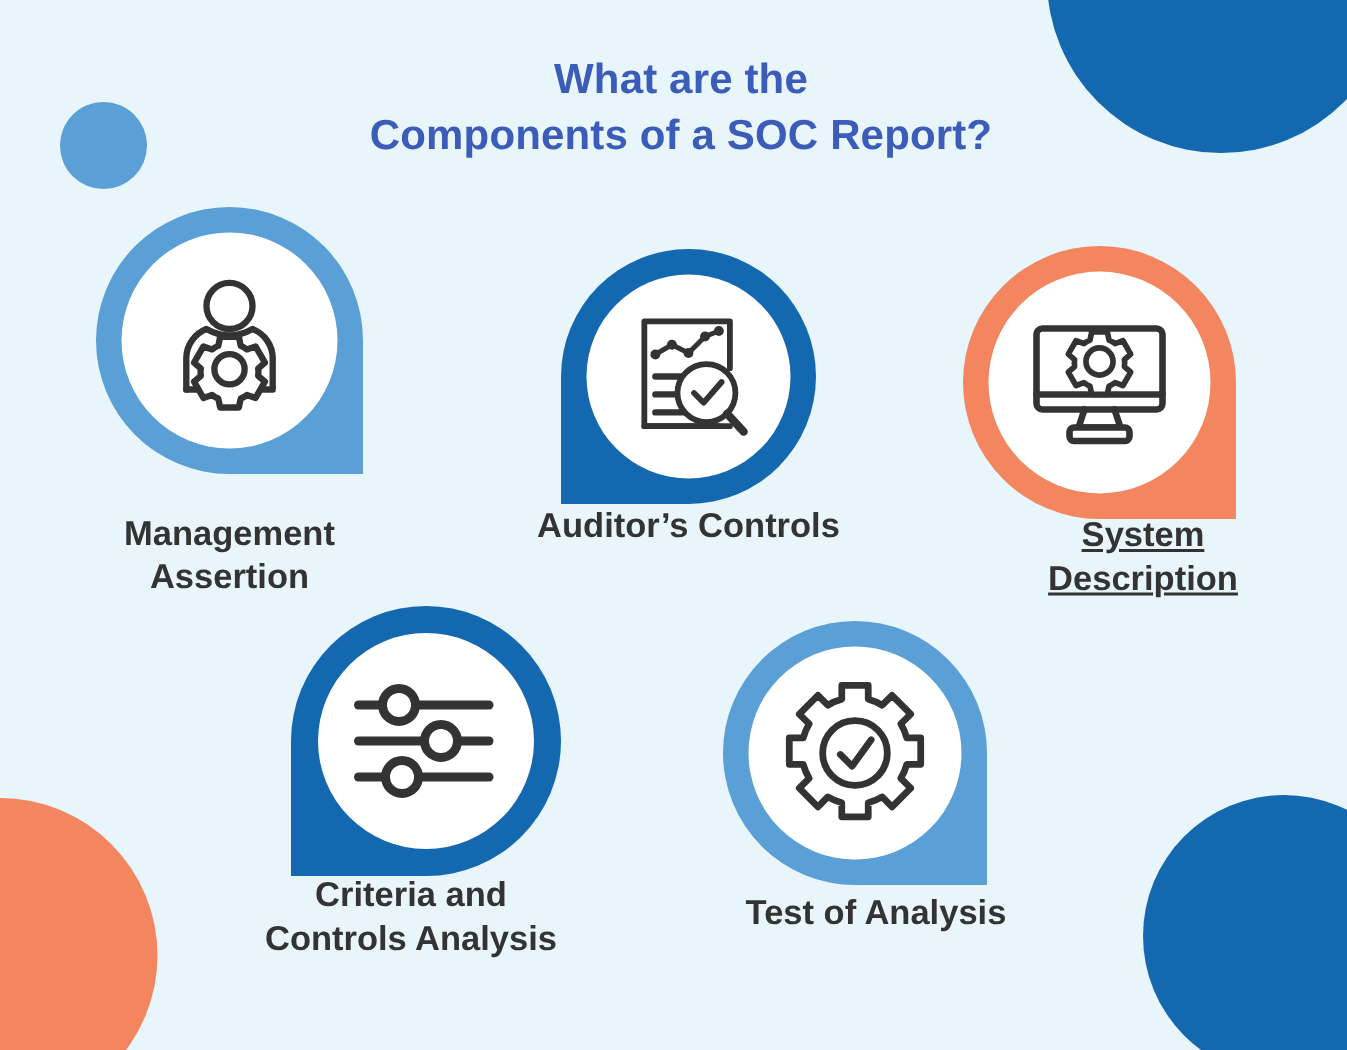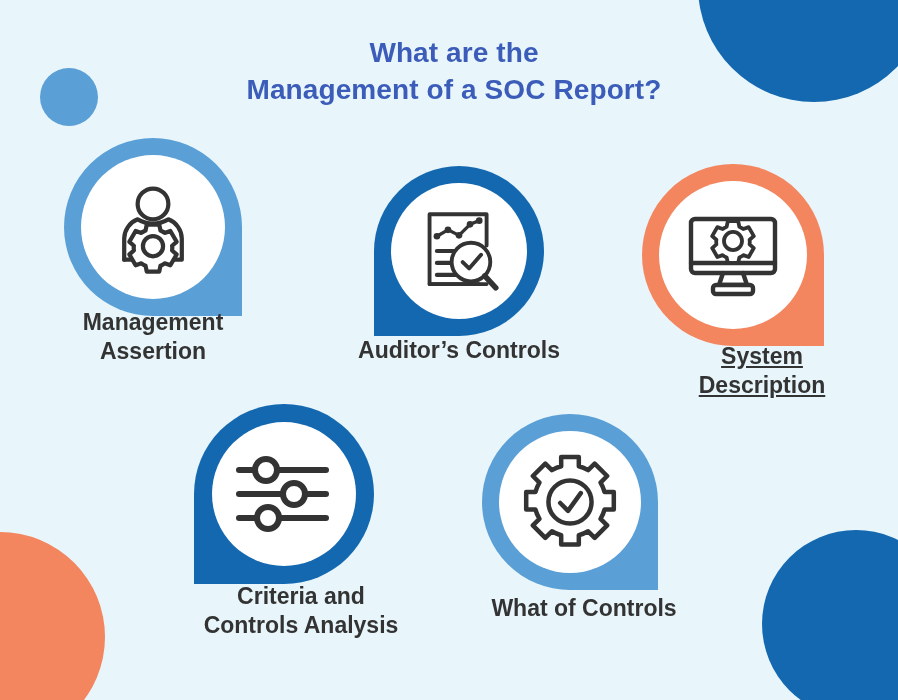--- a/index.html
+++ b/index.html
@@ -63,45 +63,45 @@
     color:#333333;
     font-size:23px;
     font-weight:bold;
     line-height:1.28;
     z-index:6;
     white-space:pre-line;
   }
 
   
   #pin-management   { left:64px;  top:138px; width:178px; height:178px; }
-  #cap-management   { left:24px;  top:308px; width:258px; }
+  #cap-management   { left:24px;  top:341px; width:258px; }
 
   #pin-auditor      { left:374px; top:166px; width:170px; height:170px; }
   #cap-auditor      { left:310px; top:336px; width:298px; }
 
   #pin-system       { left:642px; top:164px; width:182px; height:182px; }
   #cap-system       { left:628px; top:342px; width:268px;text-decoration:underline; }
 
   #pin-criteria     { left:194px; top:404px; width:180px; height:180px; }
-  #cap-criteria     { left:151px; top:582px; width:300px; }
+  #cap-criteria     { left:124px; top:582px; width:300px; }
 
   #pin-test         { left:482px; top:414px; width:176px; height:176px; }
   #cap-test         { left:452px; top:594px; width:264px; }
 </style>
 </head>
 <body>
 
 <div class="deco" id="deco-top-right"></div>
 <div class="deco" id="deco-small-left"></div>
 <div class="deco" id="deco-bottom-left"></div>
 <div class="deco" id="deco-bottom-right"></div>
 
 <div id="title-block">
   <span class="tline">What are the</span>
-  <span class="tline">Management of a SOC Report?</span>
+  <span class="tline">Components of a SOC Report?</span>
 </div>
 
 <div class="pin-wrap" id="pin-management">
   <div class="pin corner-br" style="--ring:#5a9fd6; --ringw:17px;">
     <div class="blob"></div>
     <div class="inner">
       <svg width="96" height="96" viewBox="0 0 100 100" fill="none" stroke="#333" stroke-width="4.4" stroke-linecap="round" stroke-linejoin="round">
         <circle cx="50" cy="26" r="16"></circle>
         <path d="M20 84 V62 a22 22 0 0 1 14-20 q16 9 32 0 a22 22 0 0 1 14 20 V84 H66"></path>
         <path d="M20 84 H34"></path>
@@ -196,13 +196,13 @@
                    -6.7,-6.7 a38 38 0 0 1 -9.5,4 v9.5 h-18 v-9.5 a38 38 0 0 1 -9.5,-4
                    l-6.7,6.7 -12.7,-12.7 6.7,-6.7 a38 38 0 0 1 -4,-9.5 h-9.5 v-18 h9.5
                    a38 38 0 0 1 4,-9.5 l-6.7,-6.7 12.7,-12.7 6.7,6.7 a38 38 0 0 1 9.5,-4 z" fill="#fff"></path>
           <circle cx="0" cy="0" r="22" fill="#fff"></circle>
           <polyline points="-10,1 -2,9 11,-9"></polyline>
         </g>
       </svg>
     </div>
   </div>
 </div>
-<div class="caption" id="cap-test">What of Controls</div>
+<div class="caption" id="cap-test">Test of Analysis</div>
 
 </body></html>

